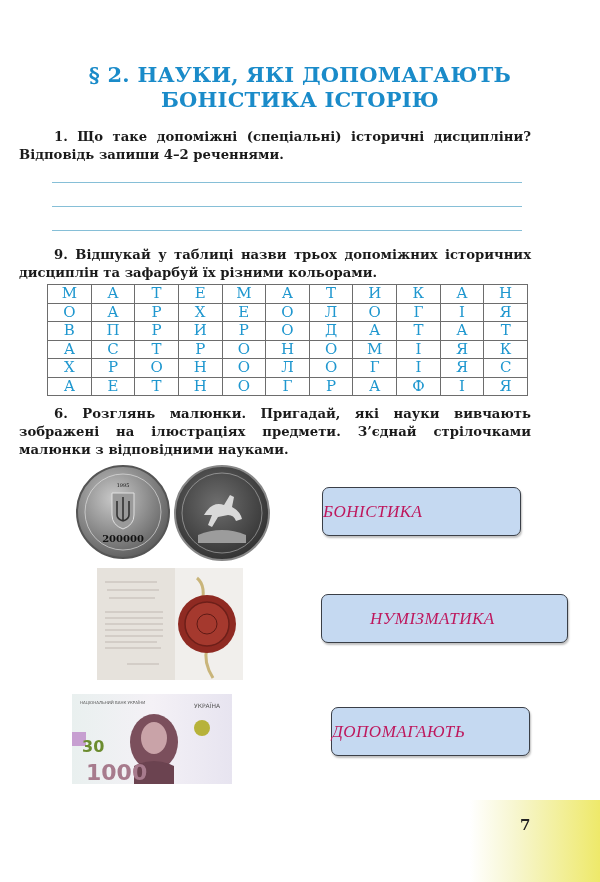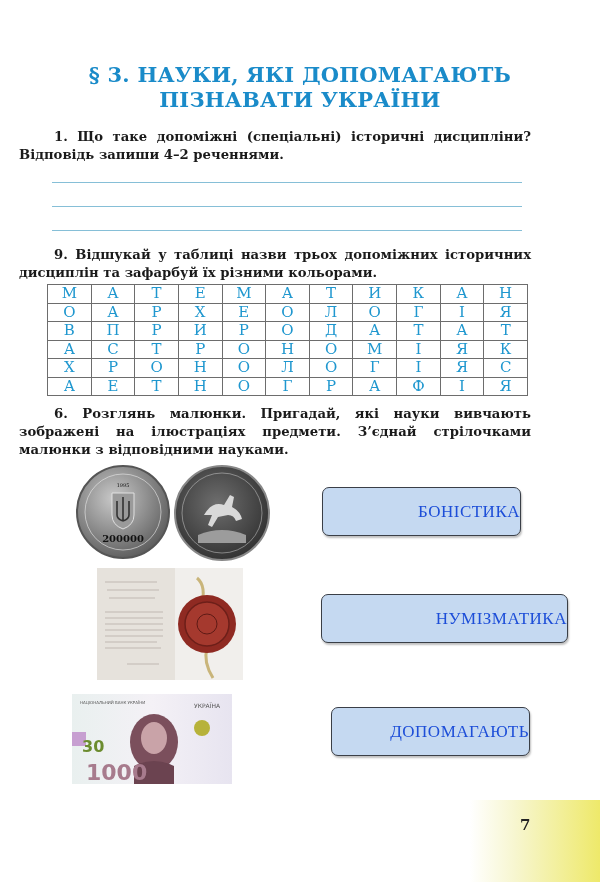--- a/index.html
+++ b/index.html
@@ -10,32 +10,32 @@
   .task { position:absolute; left:19px; width:512px; font-weight:bold; font-size:13.2px;
           line-height:18px; text-align:justify; }
   .task p { margin:0; text-indent:35px; }
   .answer-line { position:absolute; left:52px; width:470px; height:0; border-top:1.5px solid #86bfd7; }
   table.grid { position:absolute; left:47px; top:284px; width:481px; border-collapse:collapse; }
   table.grid td { border:1px solid #6d6d6d; width:43px; height:17.5px; padding:0; text-align:center;
                   color:#1f97cf; font-size:15px; line-height:17px; font-family:"DejaVu Serif", serif; }
   .img { position:absolute; }
   .coin { position:absolute; border-radius:50%; }
   .science-box { position:absolute; background:#c5d9f1; border:1.5px solid #3a3f47; border-radius:7px;
-                 box-shadow:1px 2px 2px rgba(0,0,0,0.25); display:flex; align-items:center; justify-content:flex-end;
-                 font-size:17px; color:#1d4ed8; letter-spacing:0.5px; font-family:"Liberation Serif", serif; }
+                 box-shadow:1px 2px 2px rgba(0,0,0,0.25); display:flex; align-items:center; justify-content:flex-start;
+                 font-size:17px; color:#be185d; letter-spacing:0.5px; font-family:"Liberation Serif", serif;font-style:italic; }
   .page-corner { position:absolute; left:470px; top:800px; width:130px; height:82px;
                  background:linear-gradient(90deg, #ffffff 0%, #f7f6cf 35%, #eee96a 100%); }
   .page-num { position:absolute; left:520px; top:816px; font-weight:bold; font-size:15px; color:#222; }
 </style>
 </head>
 <body>
 
 <div class="title">
-  <div>§ 3. НАУКИ, ЯКІ ДОПОМАГАЮТЬ</div>
-  <div>ПІЗНАВАТИ УКРАЇНИ</div>
+  <div>§ 2. НАУКИ, ЯКІ ДОПОМАГАЮТЬ</div>
+  <div>БОНІСТИКА ІСТОРІЮ</div>
 </div>
 
 <div class="task" style="top:128px;">
   <p>1. Що таке допоміжні (спеціальні) історичні дисципліни? Відповідь запиши 4–2 реченнями.</p>
 </div>
 <div class="answer-line" style="top:182px;"></div>
 <div class="answer-line" style="top:206px;"></div>
 <div class="answer-line" style="top:230px;"></div>
 
 <div class="task" style="top:246px;">

